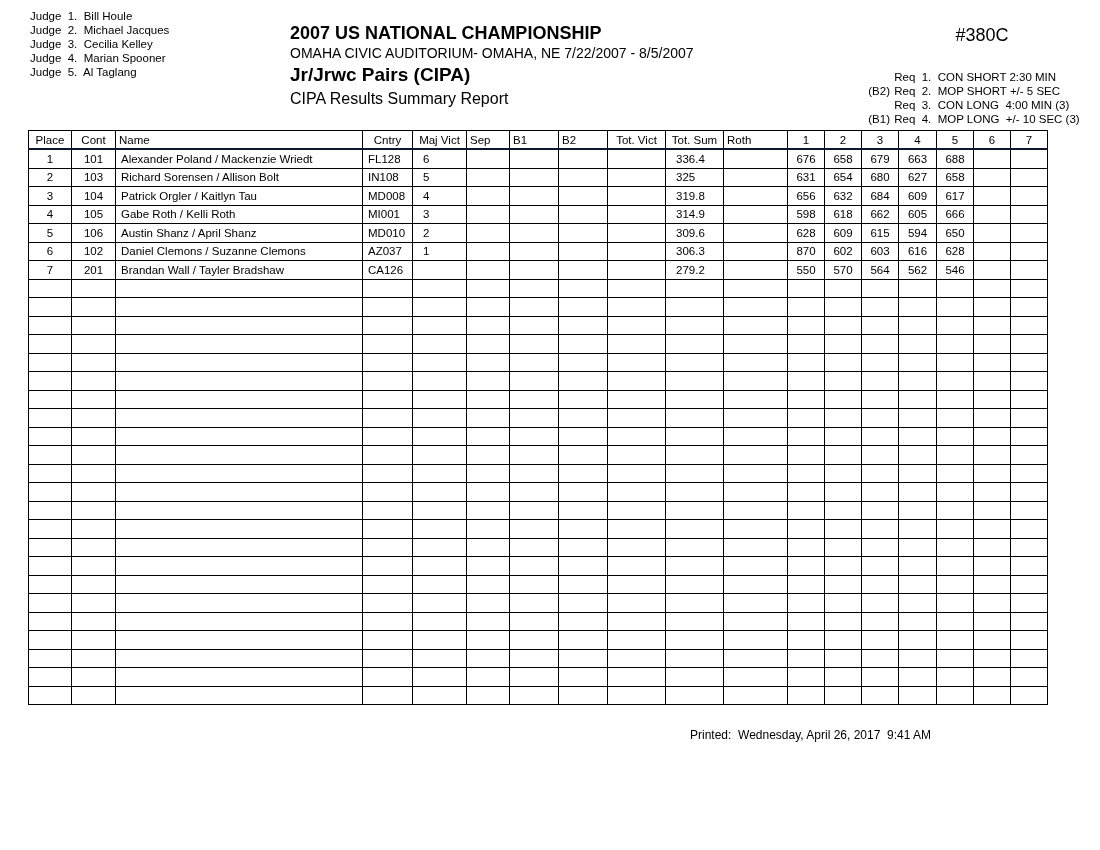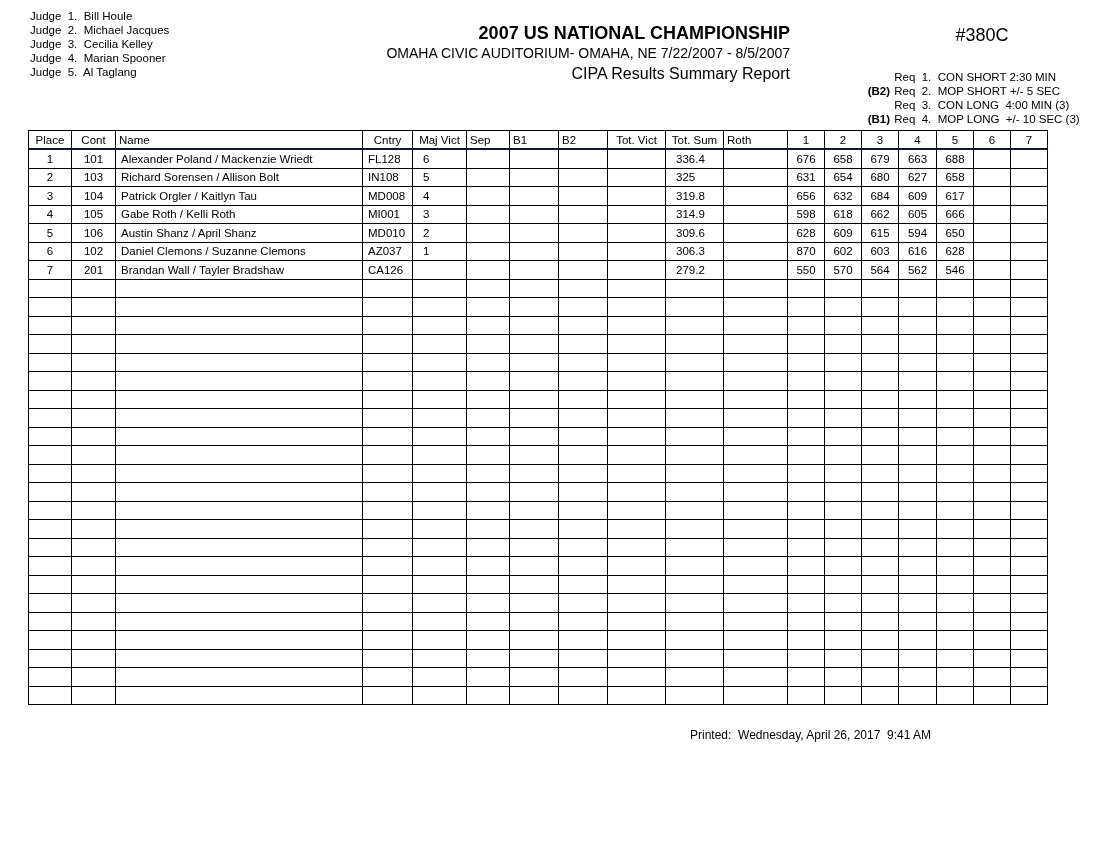--- a/index.html
+++ b/index.html
@@ -1,29 +1,29 @@
 <!DOCTYPE html>
 <html><head>
 <meta charset="utf-8">
 <style>
   html, body { margin: 0; padding: 0; background: #ffffff; }
   body { width: 1100px; height: 850px; position: relative; overflow: hidden;
          font-family: "Liberation Sans", sans-serif; color: #000; }
   .judges { position: absolute; left: 30px; top: 9px; font-size: 11.5px; line-height: 14px; }
   .judges div { white-space: pre; }
-  .center-head { position: absolute; left: 290px; width: 500px; top: 22px; text-align: right; }
+  .center-head { position: absolute; left: 290px; width: 500px; top: 22px; text-align: left; }
   .title { font-size: 18px; font-weight: bold; line-height: 22px; }
   .venue { font-size: 14px; line-height: 18px; }
   .event { font-size: 19px; font-weight: bold; line-height: 24px; margin-top: 1px; }
   .report { font-size: 16px; line-height: 21px; margin-top: 1px; }
   .right-head { position: absolute; left: 850px; width: 240px; top: 24px; }
   .code { font-size: 18px; font-weight: normal; text-align: center; line-height: 22px; padding-left: 24px; }
   .reqs { font-size: 11.5px; line-height: 14px; margin-top: 24px; }
   .req { white-space: pre; }
-  .req .prefix { display: inline-block; width: 40px; text-align: right; padding-right: 1px; font-weight: bold; }
+  .req .prefix { display: inline-block; width: 40px; text-align: right; padding-right: 1px; }
   table { position: absolute; left: 28px; top: 130px; border-collapse: collapse; table-layout: fixed; }
   th, td { border: 1.5px solid #000; height: 17.5px; padding: 0; font-size: 11.5px; font-weight: normal; white-space: nowrap; overflow: hidden; }
   thead th { border-bottom: 2px solid #0f172a; height: 17px; }
   th.left { text-align: left; padding-left: 3px; }
   th.center { text-align: center; }
   td.c { text-align: center; }
   td.l { text-align: left; padding-left: 5px; }
   td.tl { text-align: left; padding-left: 10px; }
   .printed { position: absolute; left: 690px; top: 728px; font-size: 12px; white-space: pre; }
 </style>
@@ -34,20 +34,21 @@
   <div>Judge  1.  Bill Houle</div>
   <div>Judge  2.  Michael Jacques</div>
   <div>Judge  3.  Cecilia Kelley</div>
   <div>Judge  4.  Marian Spooner</div>
   <div>Judge  5.  Al Taglang</div>
 </div>
 
 <div class="center-head">
   <div class="title">2007 US NATIONAL CHAMPIONSHIP</div>
   <div class="venue">OMAHA CIVIC AUDITORIUM- OMAHA, NE  7/22/2007 - 8/5/2007</div>
+  <div class="event">Jr/Jrwc Pairs (CIPA)</div>
   <div class="report">CIPA Results Summary Report</div>
 </div>
 
 <div class="right-head">
   <div class="code">#380C</div>
   <div class="reqs">
     <div class="req"><span class="prefix"></span> <span>Req  1.  CON SHORT 2:30 MIN</span></div>
     <div class="req"><span class="prefix">(B2)</span> <span>Req  2.  MOP SHORT +/- 5 SEC</span></div>
     <div class="req"><span class="prefix"></span> <span>Req  3.  CON LONG  4:00 MIN (3)</span></div>
     <div class="req"><span class="prefix">(B1)</span> <span>Req  4.  MOP LONG  +/- 10 SEC (3)</span></div>

